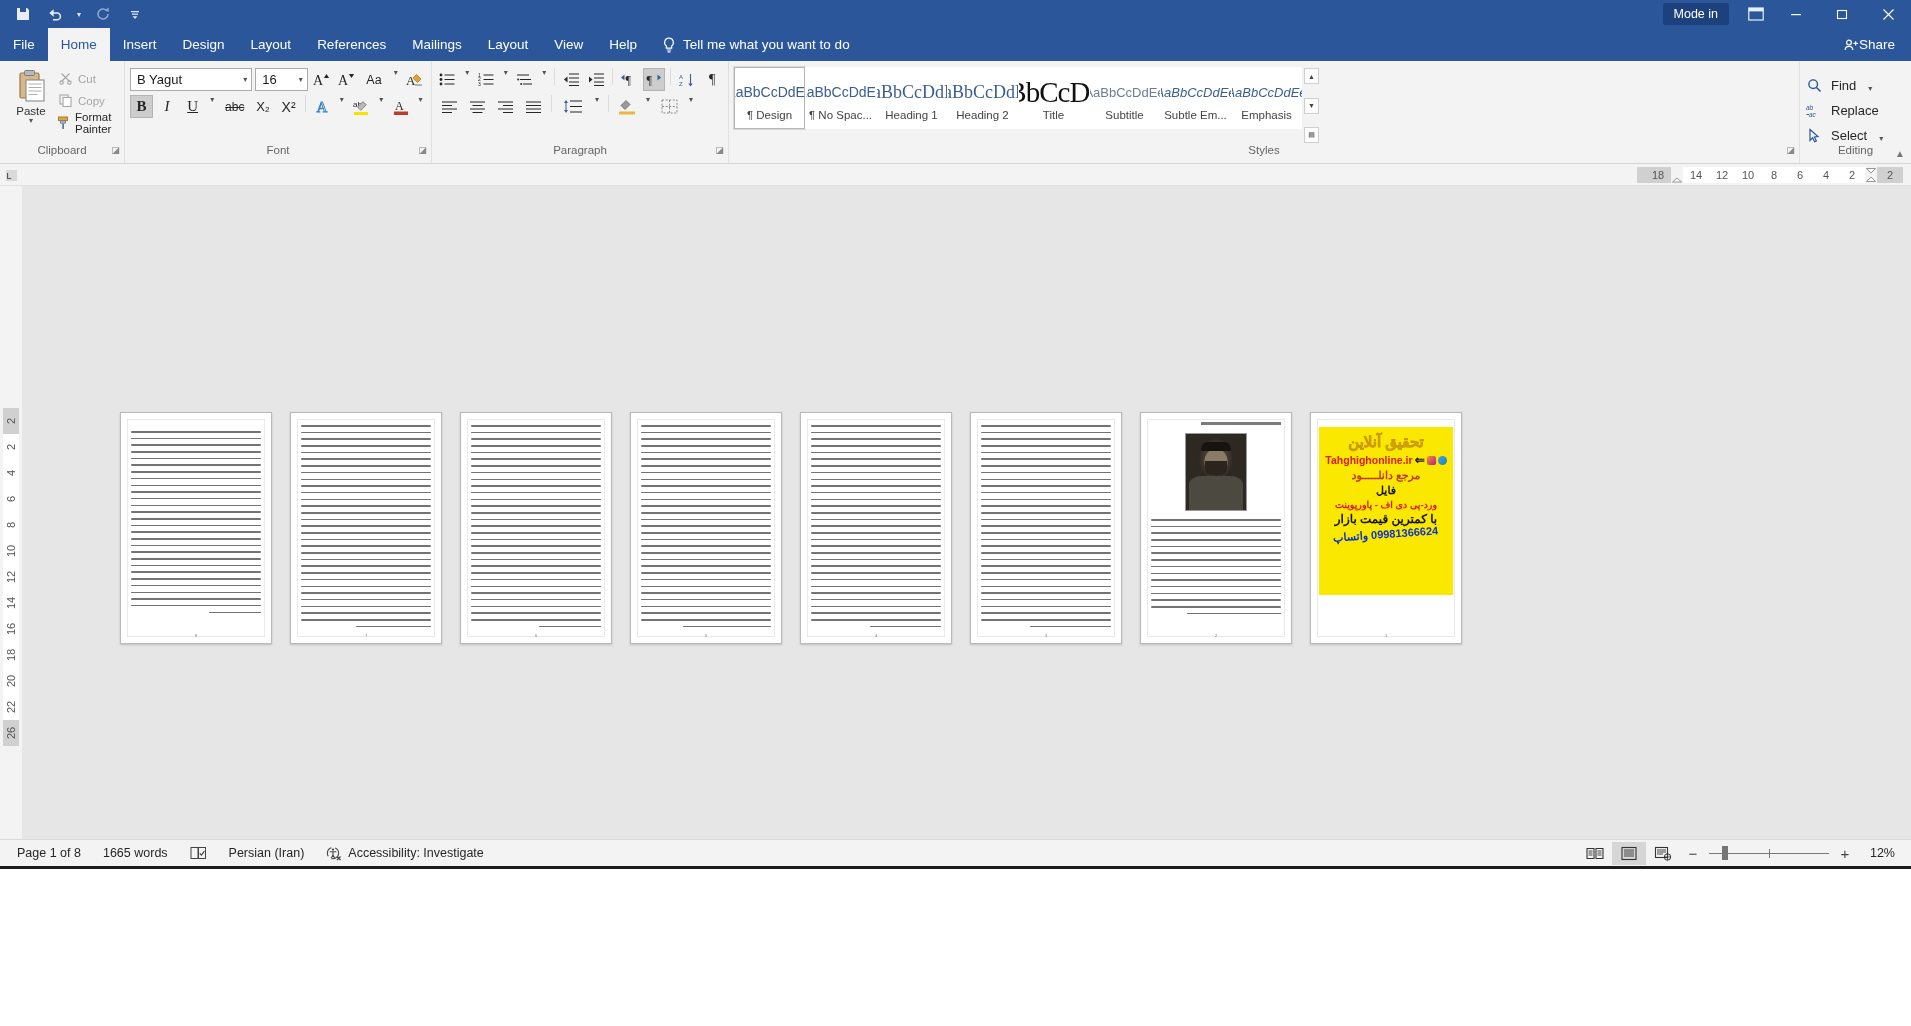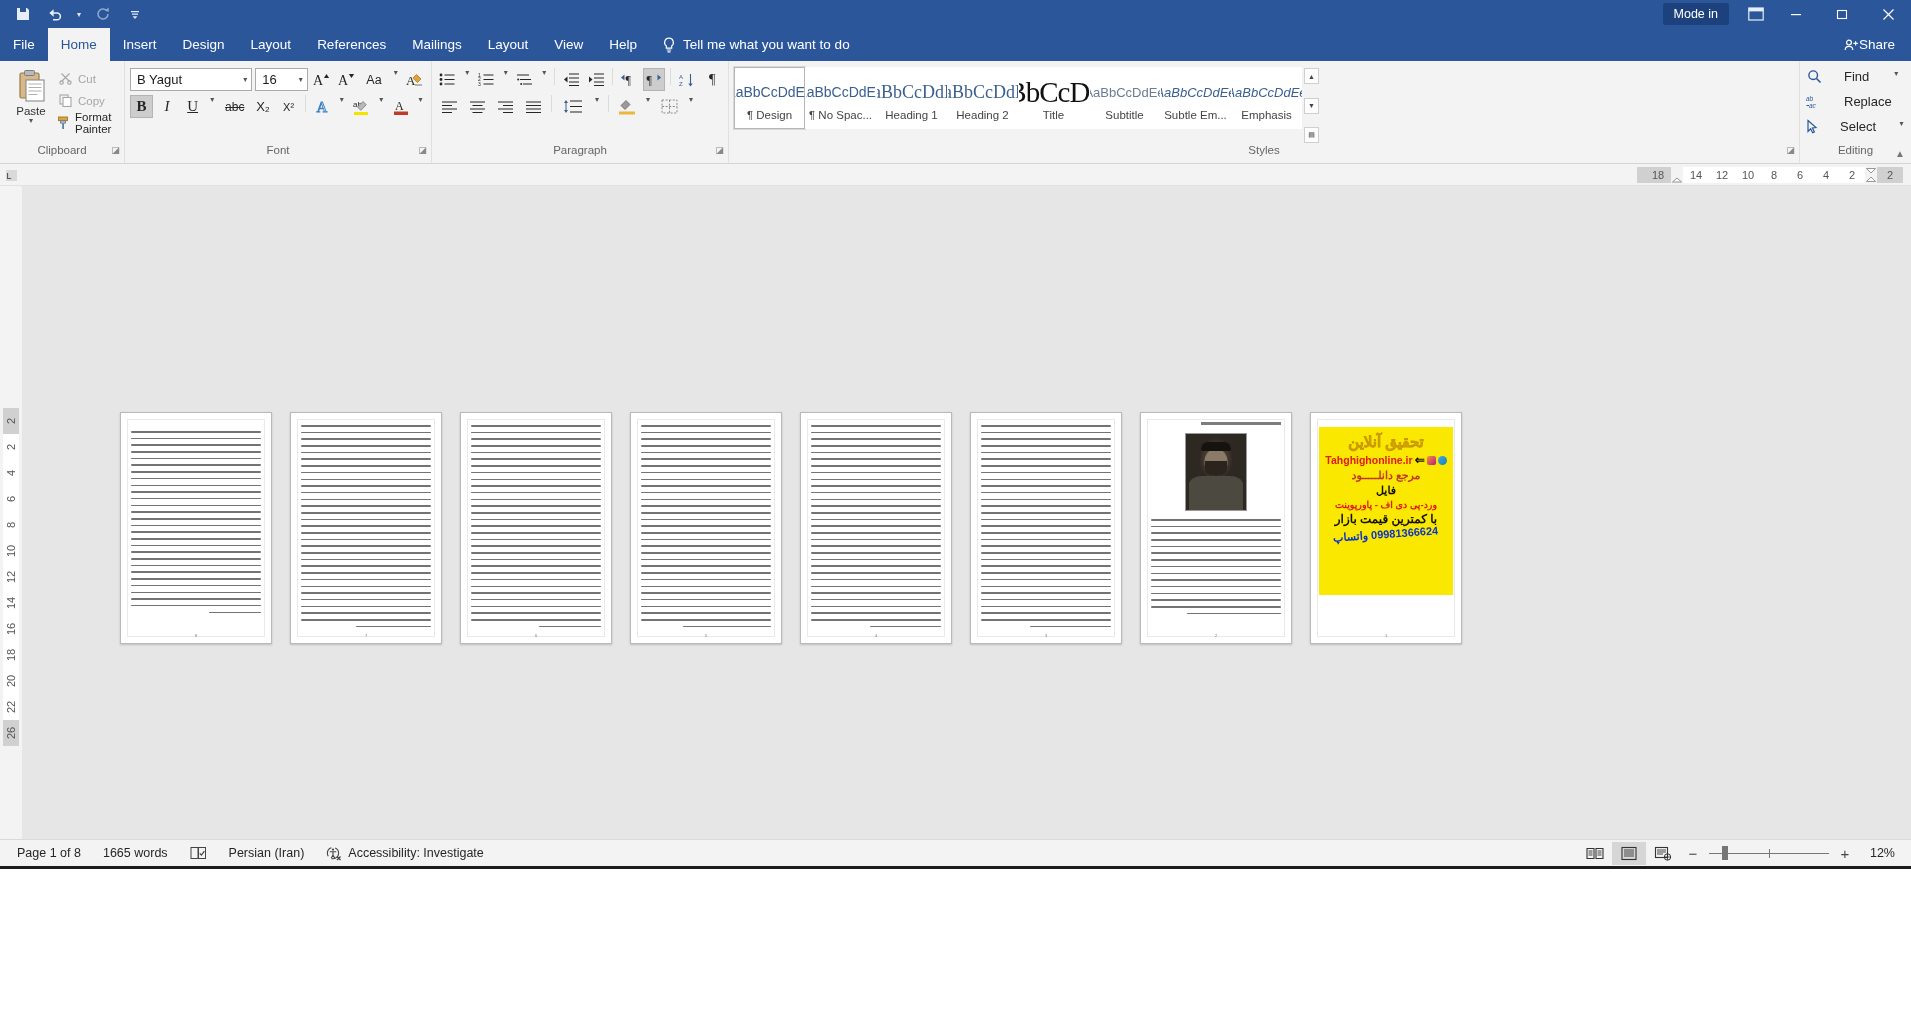--- a/index.html
+++ b/index.html
@@ -128,21 +128,21 @@
   .gallery-nav {
     width:17px; display:flex; flex-direction:column; justify-content:space-between;
     padding:1px 0; margin-left:2px;
   }
   .gnav { width:15px; height:16px; border:1px solid #cfcfcf; background:#fdfdfd;
     display:flex; align-items:center; justify-content:center; font-size:7px; color:#444;}
 
   
   .g-edit { width:112px; }
   .ed-rows { display:flex; flex-direction:column; gap:1px; padding-top:4px; width:100%;}
-  .ed-item { display:flex; align-items:flex-start; gap:21px; font-size:13px; color:#262626; height:24px;}
+  .ed-item { display:flex; align-items:flex-end; gap:8px; font-size:13px; color:#262626; height:24px;}
   .ed-item i { width:18px; display:flex; align-items:center; justify-content:center;}
 
   .ribbon-collapse { position:absolute; right:6px; bottom:4px; font-size:10px; color:#777;}
 
   
   .rulerrow { height:22px; background:#f3f3f3; display:flex; border-bottom:1px solid #e2e2e2;}
   .corner-box { width:22px; height:22px; display:flex; align-items:center; justify-content:center;}
   .tabstop { width:11px; height:11px; background:#d9d9d9; display:flex; align-items:flex-end; justify-content:flex-start; font-size:9px; color:#333; padding-left:1px; line-height:9px;}
   .hruler { flex:1; position:relative; }
   .hruler-inner {
@@ -431,21 +431,21 @@
               <u style="font-family:'Liberation Serif',serif;font-size:15px">U</u>
             </div>
           <span class="caret8">▾</span>
           <div class="ibtn wide">
               <s style="font-size:12px">abc</s>
             </div>
           <div class="ibtn">
               <span style="font-size:13px">X₂</span>
             </div>
           <div class="ibtn">
-              <span style="font-size:11px">X²</span>
+              <span style="font-size:14px">X²</span>
             </div>
           <span class="vsep"></span>
           <div class="ibtn">
             <svg width="17" height="17" viewBox="0 0 17 17">
                 <text x="2.5" y="14" font-family="Liberation Serif, serif" font-size="15" fill="none" stroke="#3a7fc1" stroke-width="0.9">A</text>
               </svg>
           </div>
           <span class="caret8">▾</span>
           <div class="ibtn">
             <svg width="18" height="18" viewBox="0 0 18 18">

